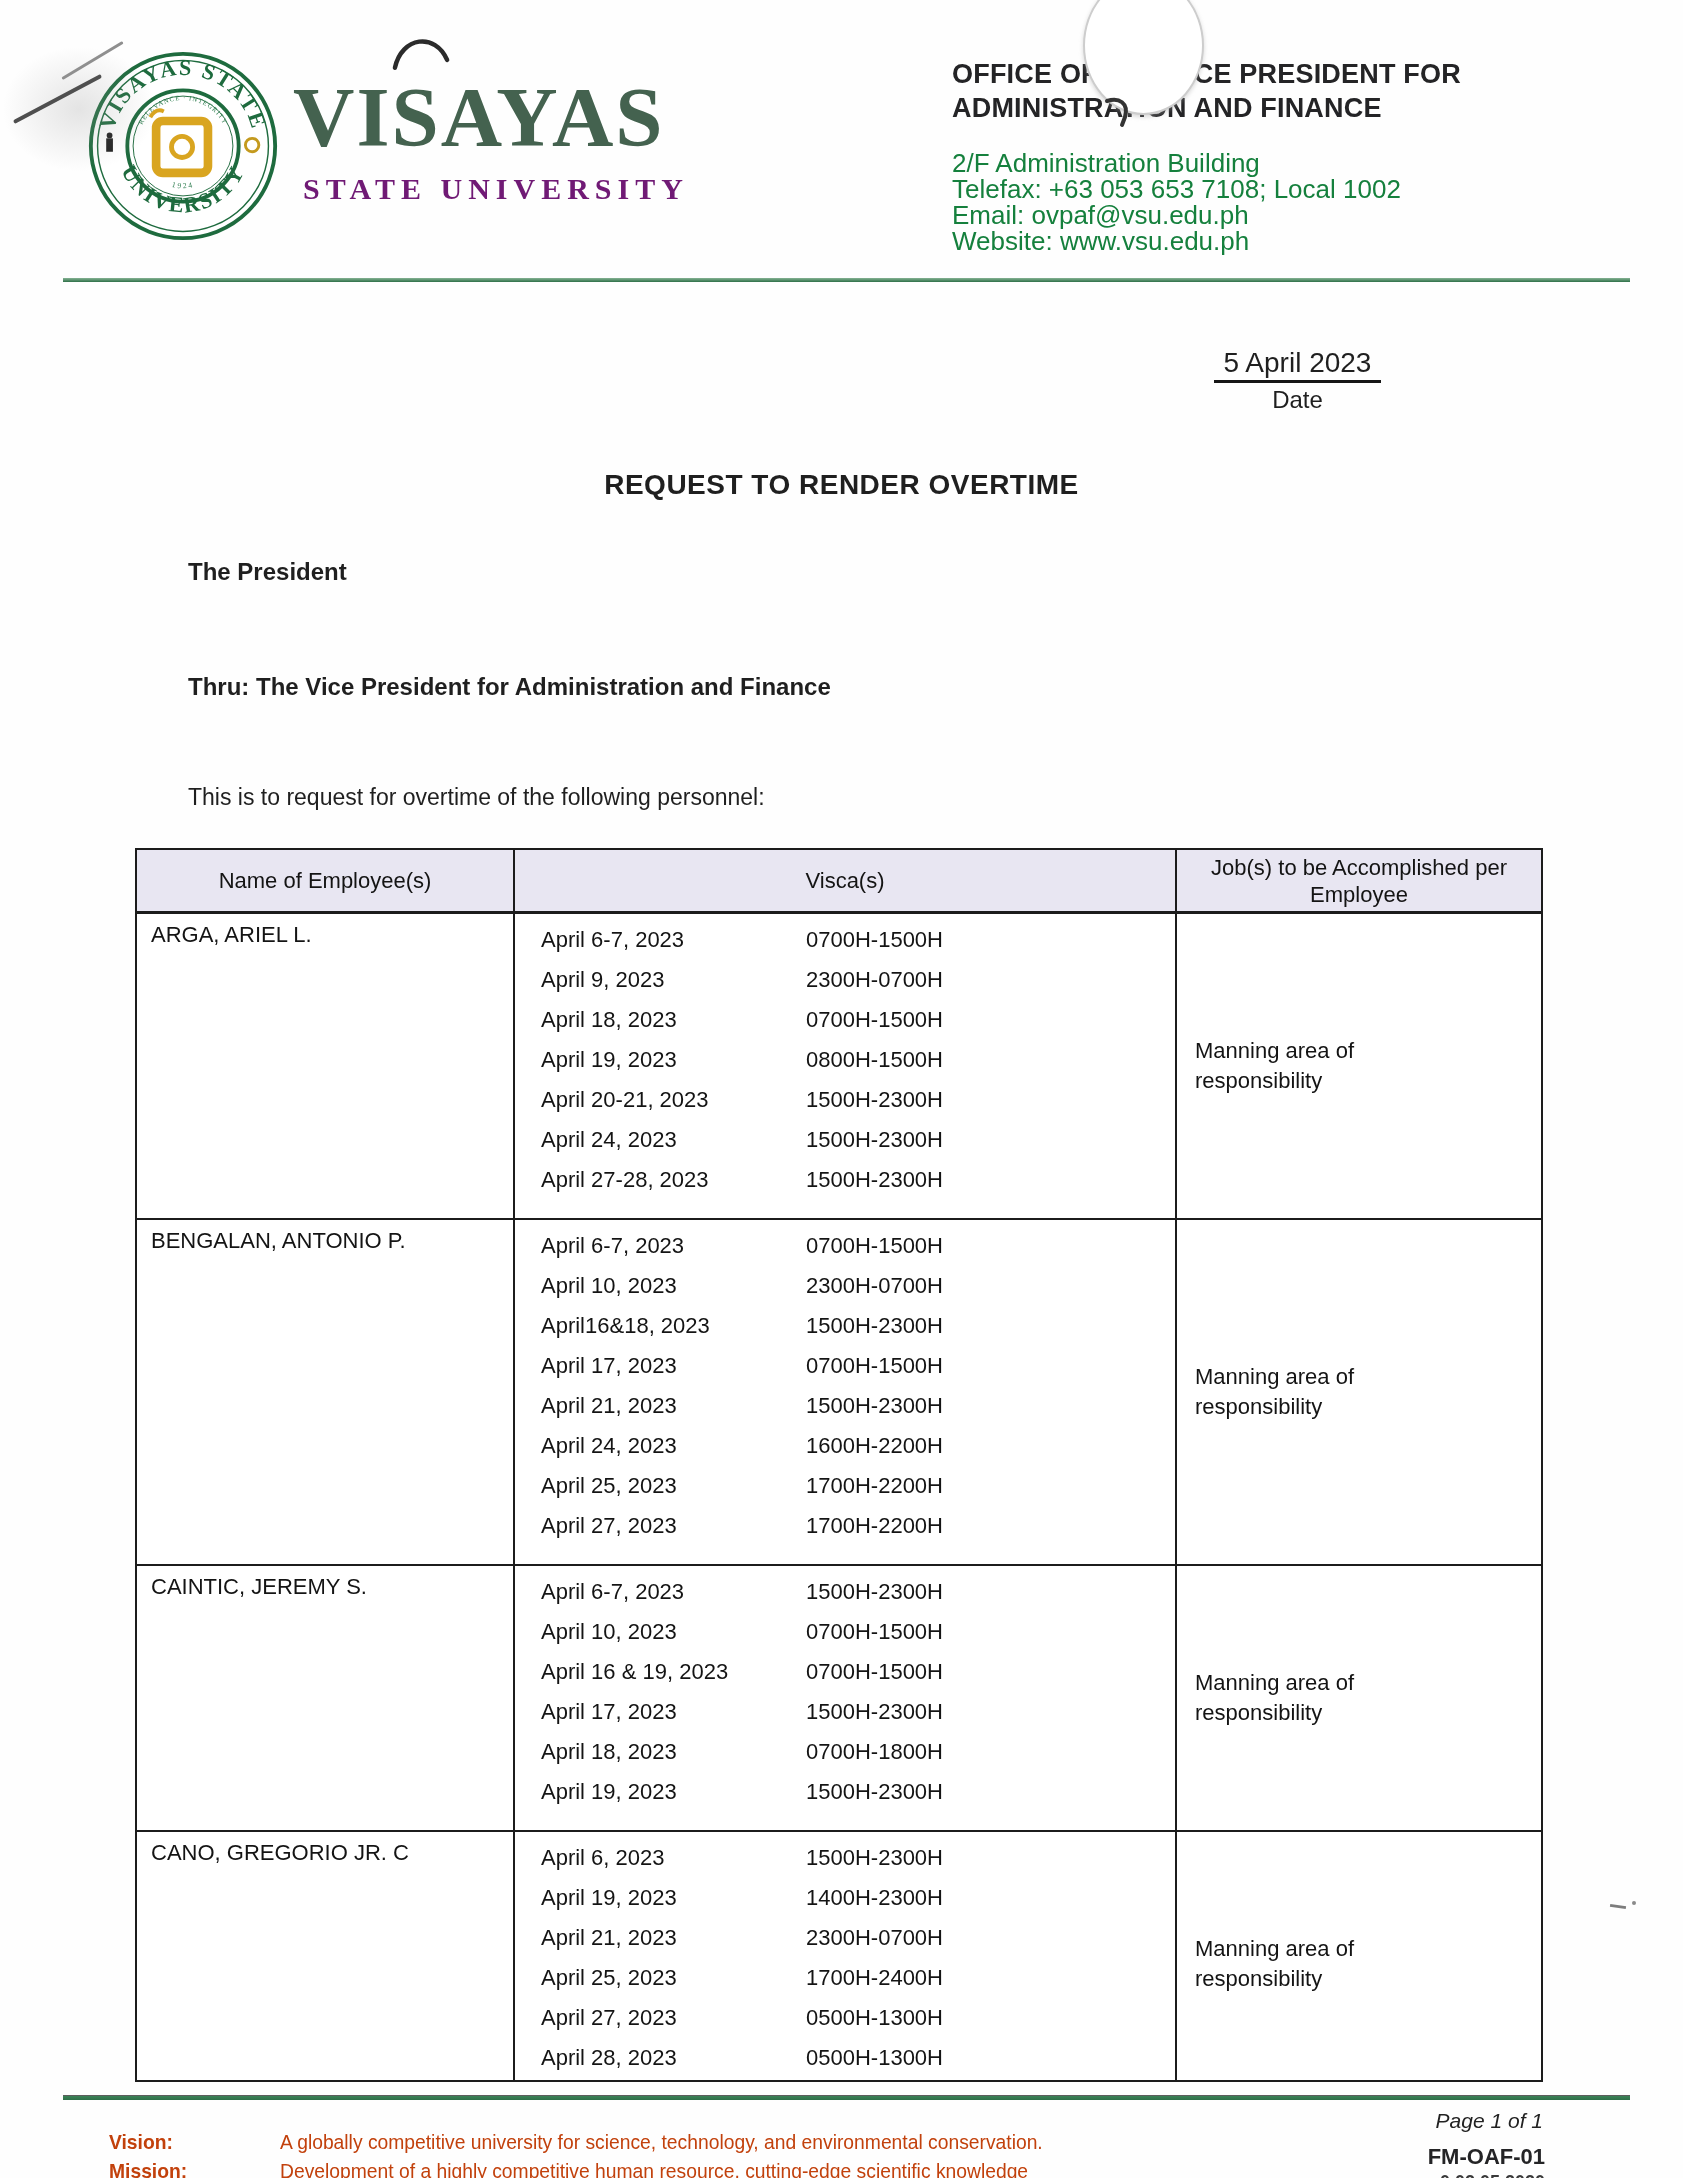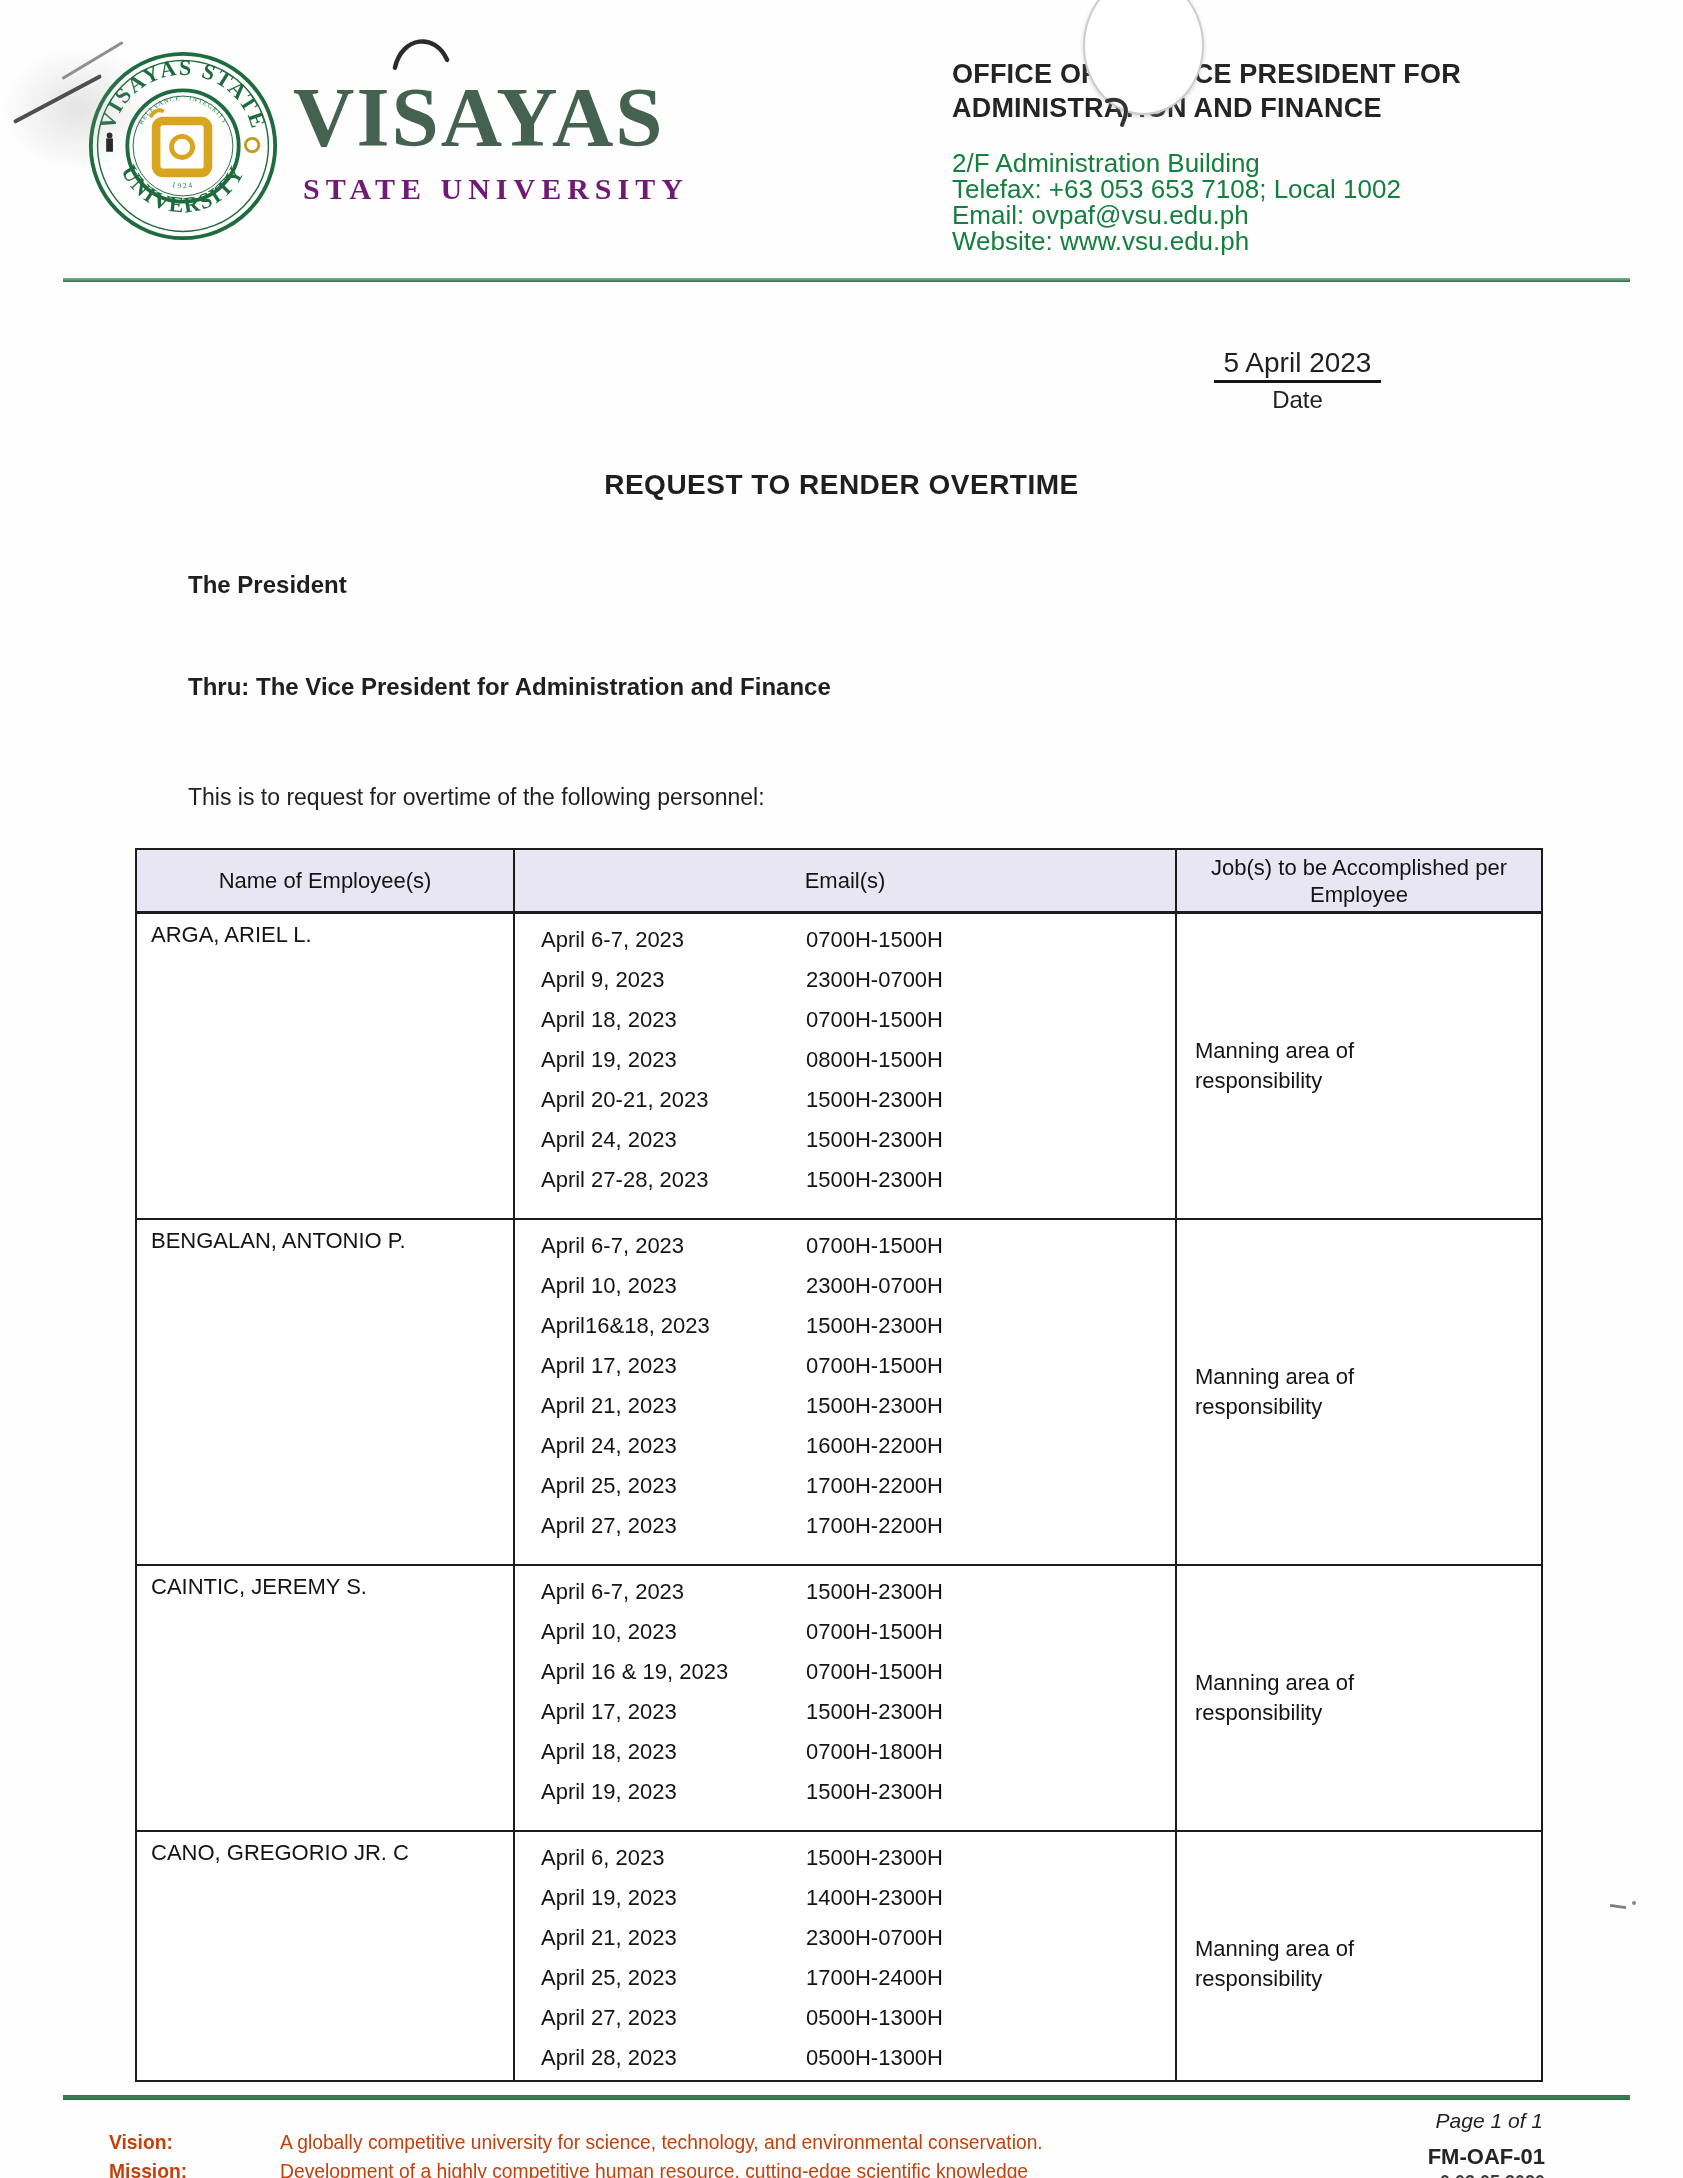--- a/index.html
+++ b/index.html
@@ -19,21 +19,21 @@
   .office .addr{margin-top:25px;font-size:26px;line-height:26px;color:#15803d;}
   .rule-top{left:63px;top:278px;width:1567px;height:4px;
             background:linear-gradient(#86b394,#2e7048);}
 
   
   .dateblock{left:1139px;top:347px;width:317px;text-align:center;}
   .dateblock .dval{display:inline-block;font-size:28px;padding:0 10px 1px 10px;
                    border-bottom:3px solid #161616;}
   .dateblock .dlab{font-size:24px;margin-top:3px;}
   .title{left:0;top:469px;width:1683px;text-align:center;font-size:28px;font-weight:bold;letter-spacing:0.5px;}
-  .recipient{left:188px;top:558px;font-size:24px;font-weight:bold;margin-top:13px;}
+  .recipient{left:188px;top:558px;font-size:24px;font-weight:bold;}
   .thru{left:188px;top:673px;font-size:24px;font-weight:bold;}
   .intro{left:188px;top:784px;font-size:23px;text-align:right;}
 
   
   .ot-table{left:135px;top:848px;width:1408px;height:1234px;border:2px solid #1c1c1c;
             overflow:hidden;box-sizing:border-box;background:#fff;font-size:22px;color:#141414;}
   .trow{display:flex;border-bottom:2px solid #1c1c1c;}
   .trow:last-child{border-bottom:none;}
   .cell{box-sizing:border-box;}
   .c-name{width:378px;border-right:2px solid #1c1c1c;padding:8px 8px 0 14px;}
@@ -134,21 +134,21 @@
 </div>
 
 <div class="abs title">REQUEST TO RENDER OVERTIME</div>
 <div class="abs recipient">The President</div>
 <div class="abs thru">Thru: The Vice President for Administration and Finance</div>
 <div class="abs intro">This is to request for overtime of the following personnel:</div>
 
 <div class="abs ot-table">
   <div class="trow thead">
     <div class="cell c-name">Name of Employee(s)</div>
-    <div class="cell c-dates">Email(s)</div>
+    <div class="cell c-dates">Visca(s)</div>
     <div class="cell c-job">
       <span class="h3span">Job(s) to be Accomplished per Employee</span>
     </div>
   </div>
   <div id="table-body">
   <div class="trow">
     <div class="cell c-name">ARGA, ARIEL L.</div>
     <div class="cell c-dates">
           <div class="sched-line">
             <span class="sd">April 6-7, 2023</span>

